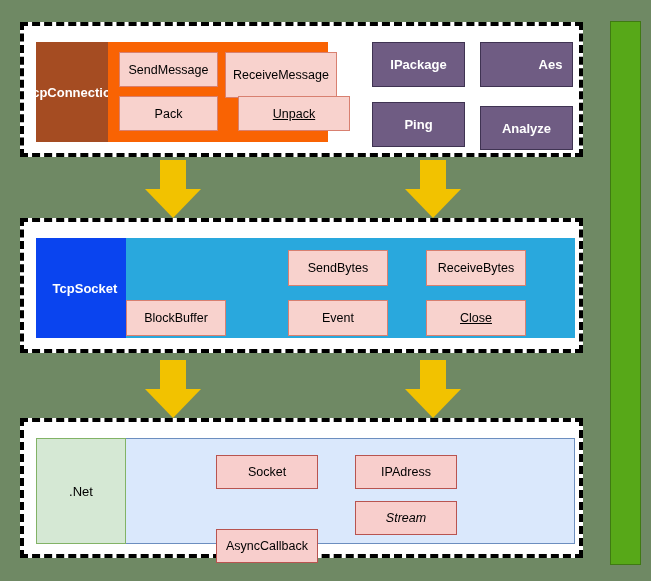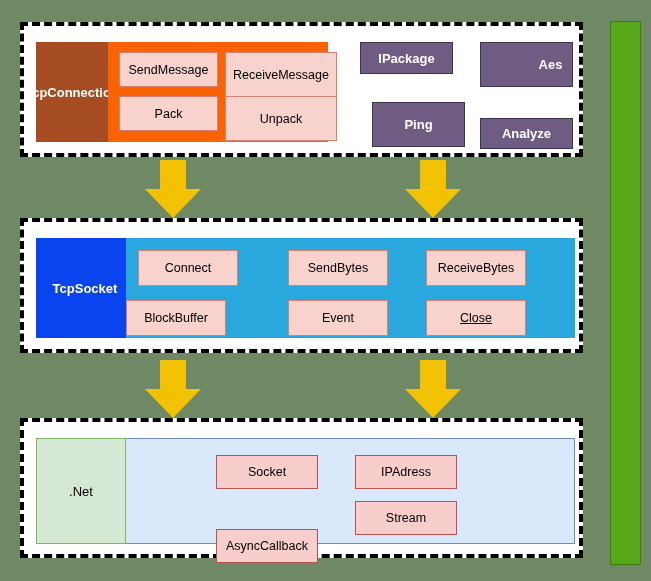--- a/index.html
+++ b/index.html
@@ -186,45 +186,44 @@
 <div id="canvas">
 
   <div class="layer-panel" id="layer-0">
 
     <div class="group" id="group-tcpconnection">
       <div class="group-title">TcpConnection</div>
       <div class="group-body">
         <div class="chip chip-pink" style="left:11px; top:10px; width:99px; height:35px;">SendMessage</div>
         <div class="chip chip-pink" style="left:117px; top:10px; width:112px; height:46px;">ReceiveMessage</div>
         <div class="chip chip-pink" style="left:11px; top:54px; width:99px; height:35px;">Pack</div>
-        <div class="chip chip-pink" style="left:117px; top:54px; width:112px; height:45px;">Unpack</div>
+        <div class="chip chip-pink" style="left:130px; top:54px; width:112px; height:35px;text-decoration:underline;">Unpack</div>
       </div>
     </div>
 
-    <div class="module" style="left:336px; top:16px; width:93px; height:32px;">IPackage</div>
+    <div class="module" style="left:348px; top:16px; width:93px; height:45px;">IPackage</div>
     <div class="module" style="left:456px; top:16px; width:93px; height:45px;padding-left:48px;">Aes</div>
     <div class="module" style="left:348px; top:76px; width:93px; height:45px;">Ping</div>
-    <div class="module" style="left:456px; top:92px; width:93px; height:31px;">Analyze</div>
+    <div class="module" style="left:456px; top:80px; width:93px; height:44px;">Analyze</div>
   </div>
 
   <div class="arrow-down" style="left:145px; top:160px;">
     <div class="shaft"></div>
     <div class="head"></div>
   </div>
   <div class="arrow-down" style="left:405px; top:160px;">
     <div class="shaft"></div>
     <div class="head"></div>
   </div>
 
   <div class="layer-panel" id="layer-1">
 
     <div class="group" id="group-tcpsocket">
       <div class="group-title">TcpSocket</div>
       <div class="group-body">
-        <div class="chip chip-pink" style="left:12px; top:12px; width:100px; height:36px;">Connect</div>
         <div class="chip chip-pink" style="left:162px; top:12px; width:100px; height:36px;">SendBytes</div>
         <div class="chip chip-pink" style="left:300px; top:12px; width:100px; height:36px;">ReceiveBytes</div>
         <div class="chip chip-pink" style="left:0; top:62px; width:100px; height:36px;">BlockBuffer</div>
         <div class="chip chip-pink" style="left:162px; top:62px; width:100px; height:36px;">Event</div>
         <div class="chip chip-pink" style="left:300px; top:62px; width:100px; height:36px;text-decoration:underline;">Close</div>
       </div>
     </div>
   </div>
 
   <div class="arrow-down" style="left:145px; top:360px;">
@@ -237,20 +236,20 @@
   </div>
 
   <div class="layer-panel" id="layer-2">
 
     <div class="group" id="group-dotnet">
       <div class="group-title">.Net</div>
       <div class="group-body">
         <div class="chip chip-pink-red" style="left:90px; top:16px; width:102px; height:34px;">Socket</div>
         <div class="chip chip-pink-red" style="left:229px; top:16px; width:102px; height:34px;">IPAdress</div>
         <div class="chip chip-pink-red" style="left:90px; top:62px; width:102px; height:34px;margin-top:28px;">AsyncCallback</div>
-        <div class="chip chip-pink-red" style="left:229px; top:62px; width:102px; height:34px;">Stream</div>
+        <div class="chip chip-pink-red" style="left:229px; top:62px; width:102px; height:34px;font-style:italic;">Stream</div>
       </div>
     </div>
   </div>
 
   <div id="green-bar"></div>
 
 </div>
 
 </body></html>

